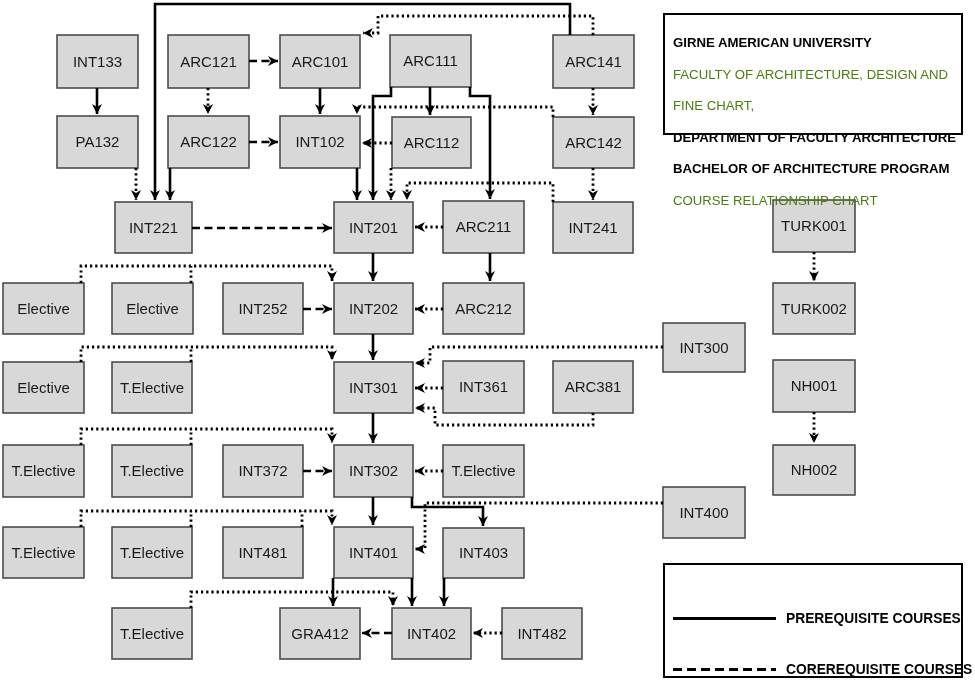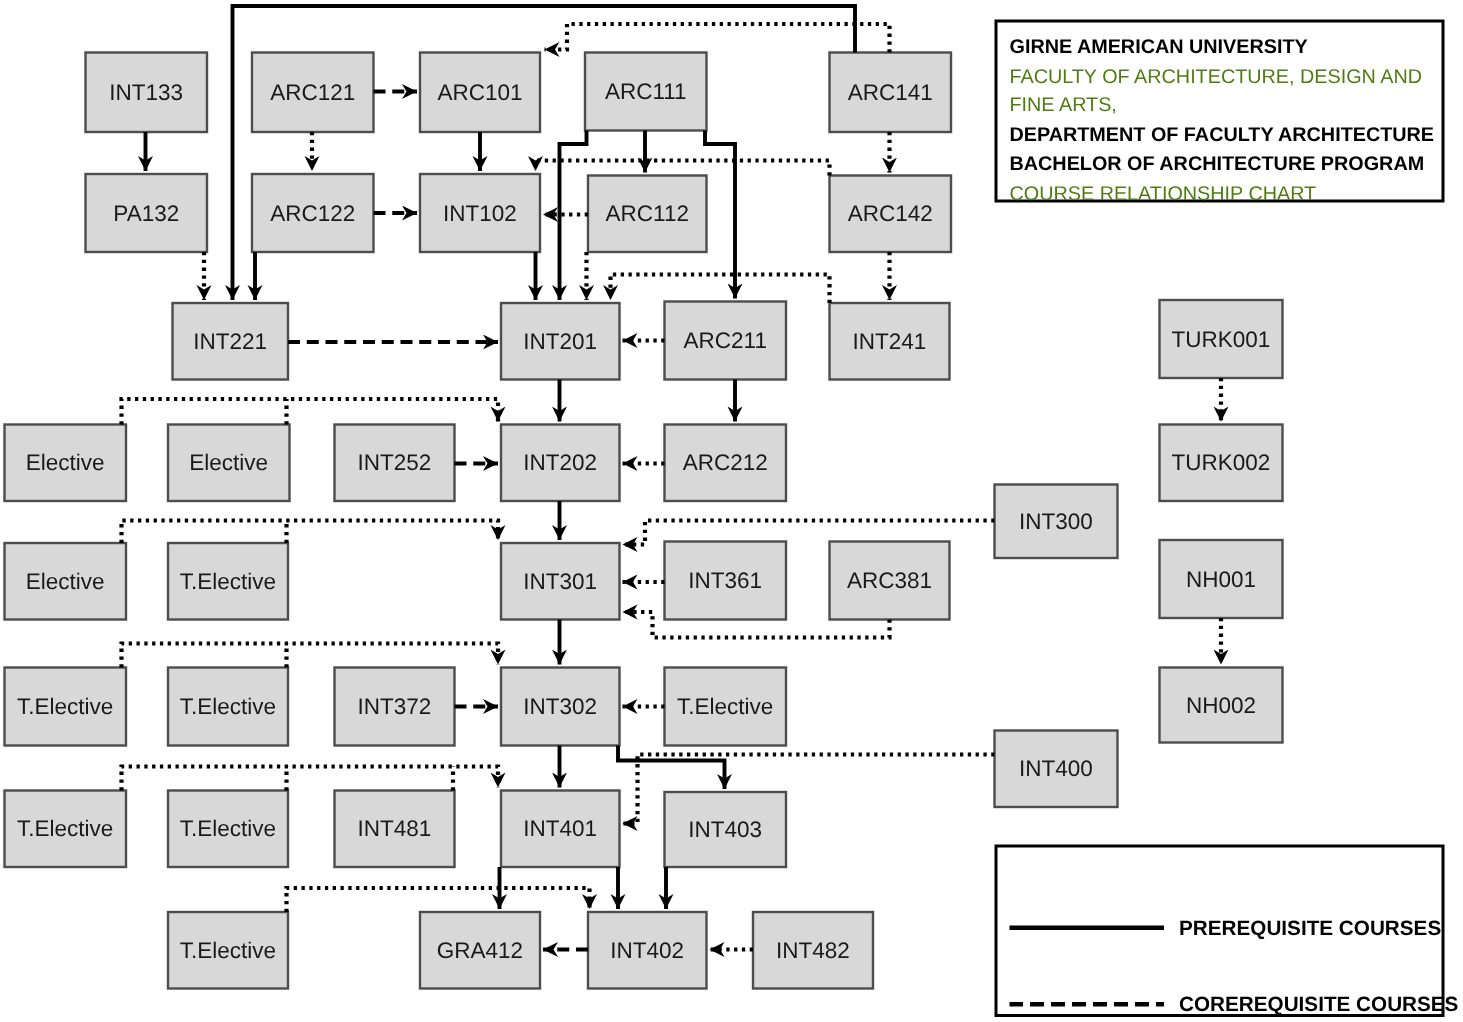--- a/index.html
+++ b/index.html
@@ -13,21 +13,21 @@
   .edge-dotted{fill:none;stroke:#000;stroke-width:2.8;stroke-dasharray:2.2 3;}
 
   .course-rect{fill:#d8d8d8;stroke:#4d4d4d;stroke-width:1.6;}
   .course-label{font-family:"Liberation Sans",sans-serif;font-size:15px;fill:#1a1a1a;
                 text-anchor:middle;}
 
   
   #title-block{position:absolute;left:663px;top:13px;width:300px;height:122px;
                border:2px solid #000;background:#fff;box-sizing:border-box;
                padding:6px 8px;line-height:19.5px;font-size:13.2px;letter-spacing:0;}
-  #title-block .t-line{white-space:nowrap;}
+  #title-block .t-line{white-space:nowrap;margin-top:12px;}
   #title-block .t-bold{font-weight:700;color:#000;}
   #title-block .t-muted{font-weight:400;color:#4d7c0f;}
 
   
   #legend-block{position:absolute;left:663px;top:563px;width:300px;height:115px;
                 border:2px solid #000;background:#fff;box-sizing:border-box;
                 display:flex;flex-direction:column;justify-content:space-around;
                 padding:10px 8px;}
   .legend-row{display:flex;align-items:center;margin-top:36px;}
   .legend-sample{width:103px;height:3px;margin-right:10px;flex:none;}
@@ -277,21 +277,21 @@
         <polyline points="191,608 191,592 393,592 393,606" class="edge-dotted" marker-end="url(#arrowhead)"></polyline>
         <polyline points="502,633 473,633" class="edge-dotted" marker-end="url(#arrowhead)"></polyline>
         <polyline points="814,252 814,281" class="edge-dotted" marker-end="url(#arrowhead)"></polyline>
         <polyline points="814,412 814,443" class="edge-dotted" marker-end="url(#arrowhead)"></polyline>
       </g>
   </svg>
 
   <div id="title-block">
       <div class="t-line t-bold">GIRNE AMERICAN UNIVERSITY</div>
       <div class="t-line t-muted">FACULTY OF ARCHITECTURE, DESIGN AND</div>
-      <div class="t-line t-muted">FINE ARTS,</div>
+      <div class="t-line t-muted">FINE CHART,</div>
       <div class="t-line t-bold">DEPARTMENT OF FACULTY ARCHITECTURE</div>
       <div class="t-line t-bold">BACHELOR OF ARCHITECTURE PROGRAM</div>
       <div class="t-line t-muted">COURSE RELATIONSHIP CHART</div>
     </div>
 
   <div id="legend-block">
       <div class="legend-row">
         <div class="legend-sample solid"></div>
         <div class="legend-label">PREREQUISITE COURSES</div>
       </div>

